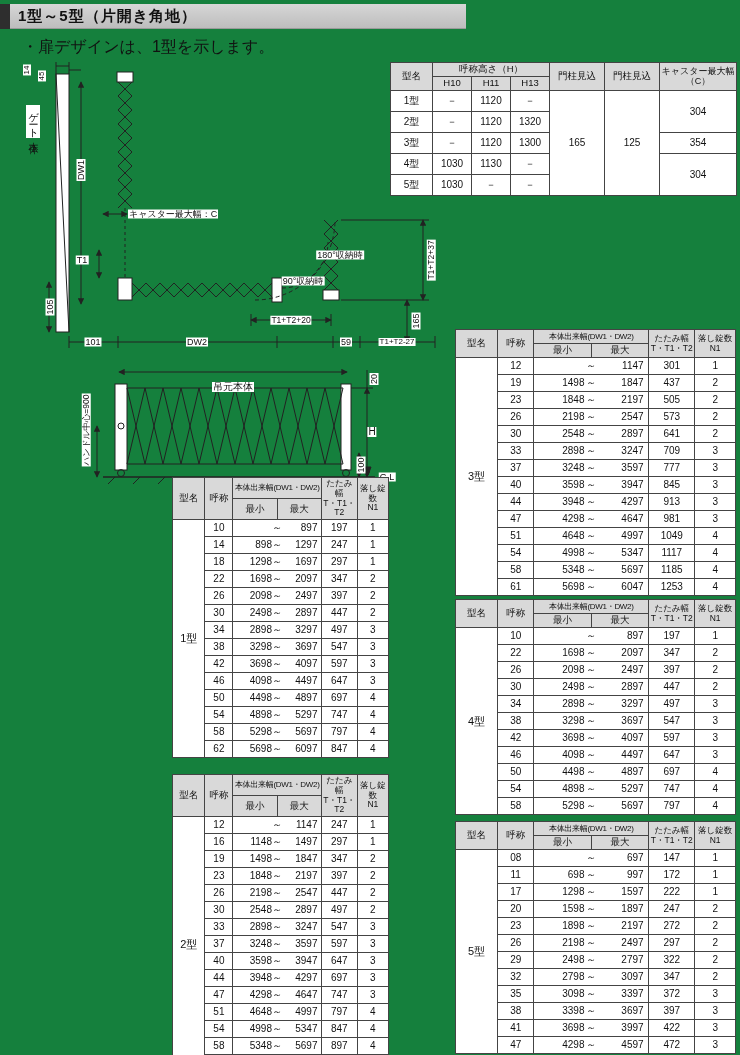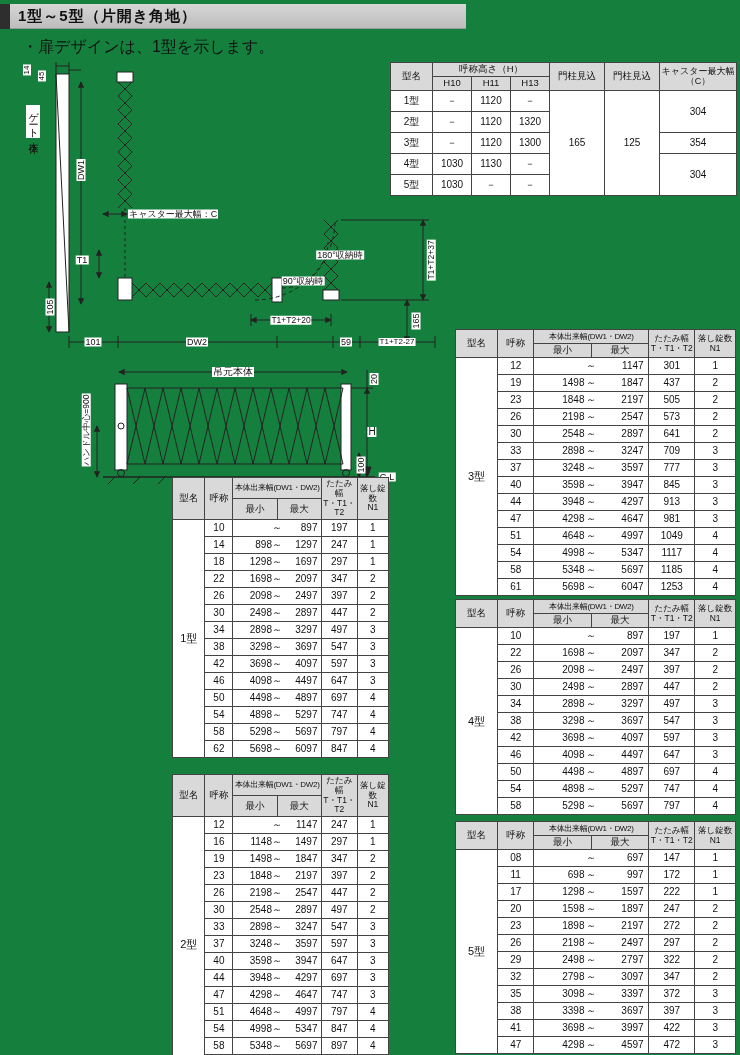--- a/index.html
+++ b/index.html
@@ -237,21 +237,21 @@
     <div class="dlbl rot" style="left:50px;  top:307px;">105</div>
     <div class="dlbl" style="left:93px;  top:342px;text-align:right;">101</div>
     <div class="dlbl" style="left:197px; top:342px;">DW2</div>
     <div class="dlbl" style="left:346px; top:342px;">59</div>
     <div class="dlbl f8" style="left:397px; top:342px;">T1+T2-27</div>
     <div class="dlbl" style="left:303px; top:281px;">90°収納時</div>
     <div class="dlbl" style="left:340px; top:255px;">180°収納時</div>
     <div class="dlbl f85" style="left:291px; top:320px;">T1+T2+20</div>
     <div class="dlbl rot f85" style="left:431px; top:260px;">T1+T2+37</div>
     <div class="dlbl rot" style="left:416px; top:321px;">165</div>
-    <div class="dlbl f10" style="left:233px; top:372px;">吊元本体</div>
+    <div class="dlbl f10" style="left:233px; top:387px;">吊元本体</div>
     <div class="dlbl rot f85" style="left:86px;  top:430px;">ハンドル中心=900</div>
     <div class="dlbl rot" style="left:374px; top:379px;">20</div>
     <div class="dlbl f10" style="left:372px; top:432px;">H</div>
     <div class="dlbl rot" style="left:361px; top:465px;">100</div>
     <div class="dlbl" style="left:387px; top:477px;">G.L</div>
   </div>
 
   <div class="specwrap w-t1">
     <table class="tbl spec">
       <colgroup>

